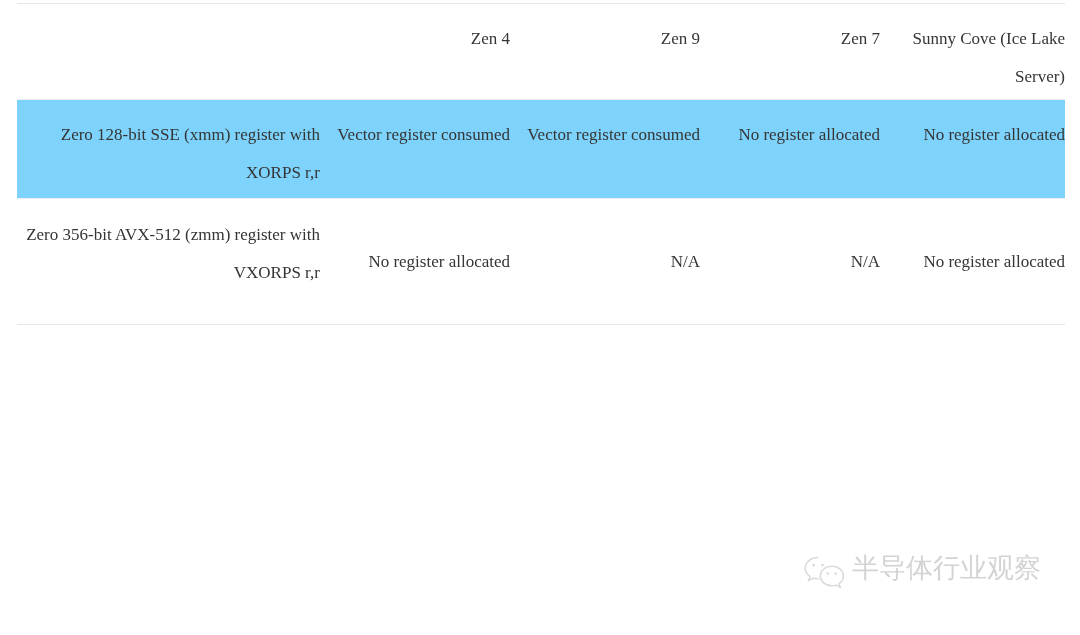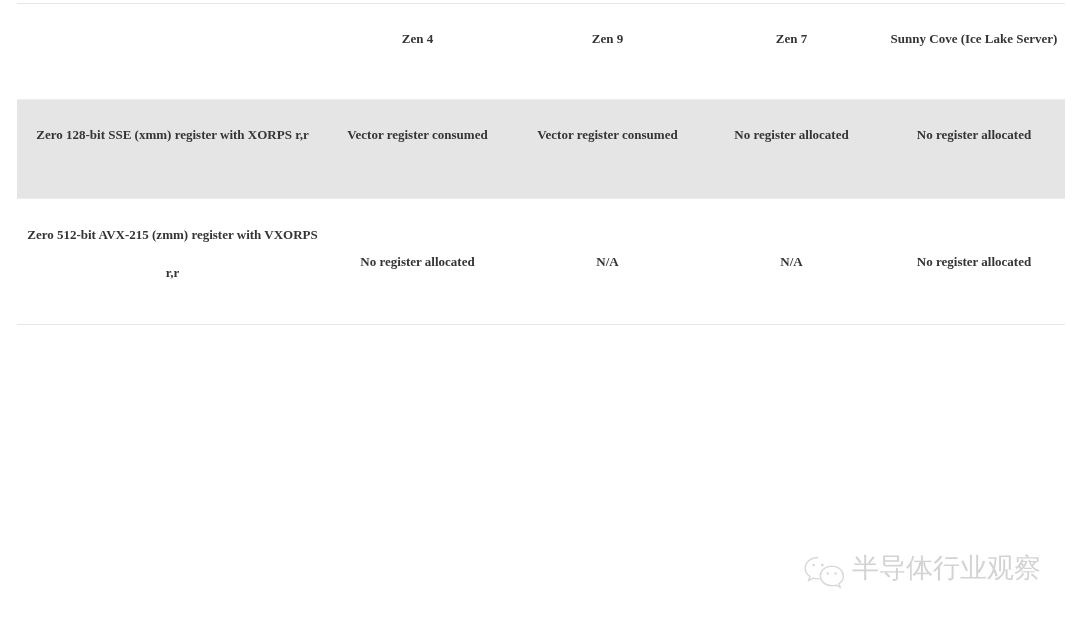--- a/index.html
+++ b/index.html
@@ -32,25 +32,25 @@
   }
 
   table.reg-table col.c-label  { width: 303px; }
   table.reg-table col.c-zen4   { width: 190px; }
   table.reg-table col.c-zen3   { width: 190px; }
   table.reg-table col.c-zen2   { width: 180px; }
   table.reg-table col.c-sunny  { width: 185px; }
 
   table.reg-table th,
   table.reg-table td {
-    text-align: center;
+    text-align: right;
     vertical-align: top;
     color: #353535;
-    font-weight: bold;
-    font-size: 13px;
+    font-weight: normal;
+    font-size: 17px;
     line-height: 38px;
     padding: 0;
     border-bottom: 1px solid #ededed;
   }
 
   tr.header-row th {
     height: 96px;
     padding-top: 16px;
     box-sizing: border-box;
   }
@@ -64,21 +64,21 @@
     height: 99px;
     padding-top: 16px;
     box-sizing: border-box;
   }
   tr.data-row td.cell-label { padding-left: 8px; }
   tr.data-row td.cell-v0    { padding-left: 5px; }
   tr.data-row td.cell-v1    { padding-left: 5px; }
   tr.data-row td.cell-v2    { padding-left: 3px; }
   tr.data-row td.cell-v3    { padding-left: 3px; }
 
-  tr.shaded td { background: #e5e5e5; }
+  tr.shaded td { background: #7dd3fc; }
 
   tr.last-row td {
     height: 126px;
     border-bottom: none;
   }
   tr.last-row td.cell-label { vertical-align: top; padding-top: 17px; }
   tr.last-row td.mid { vertical-align: middle; padding-top: 0; }
 
   .watermark {
     position: absolute;
@@ -129,21 +129,21 @@
     </thead>
     <tbody>
       <tr class="data-row shaded">
         <td class="cell-label">Zero 128-bit SSE (xmm) register with XORPS r,r</td>
         <td class="cell-v0">Vector register consumed</td>
         <td class="cell-v1">Vector register consumed</td>
         <td class="cell-v2">No register allocated</td>
         <td class="cell-v3">No register allocated</td>
       </tr>
       <tr class="data-row last-row">
-        <td class="cell-label">Zero 512-bit AVX-215 (zmm) register with VXORPS r,r</td>
+        <td class="cell-label">Zero 356-bit AVX-512 (zmm) register with VXORPS r,r</td>
         <td class="cell-v0 mid">No register allocated</td>
         <td class="cell-v1 mid">N/A</td>
         <td class="cell-v2 mid">N/A</td>
         <td class="cell-v3 mid">No register allocated</td>
       </tr>
     </tbody>
   </table>
 </div>
 
 <div class="watermark">

